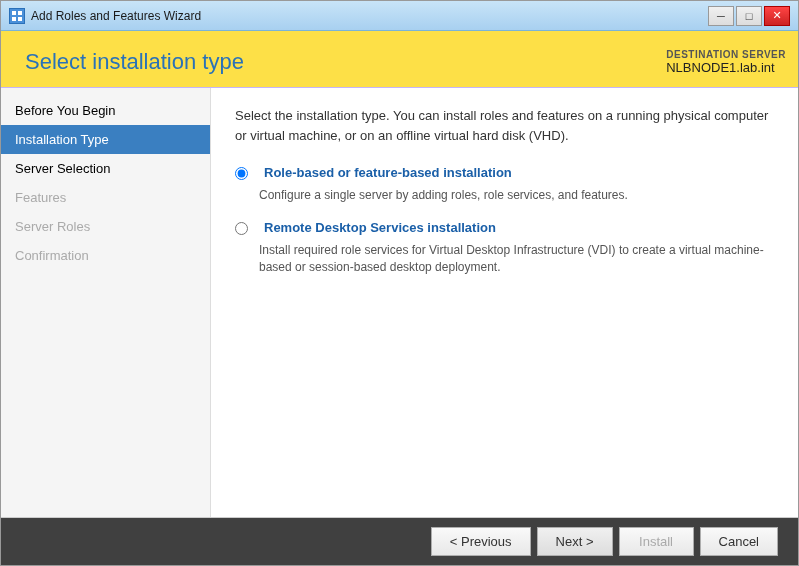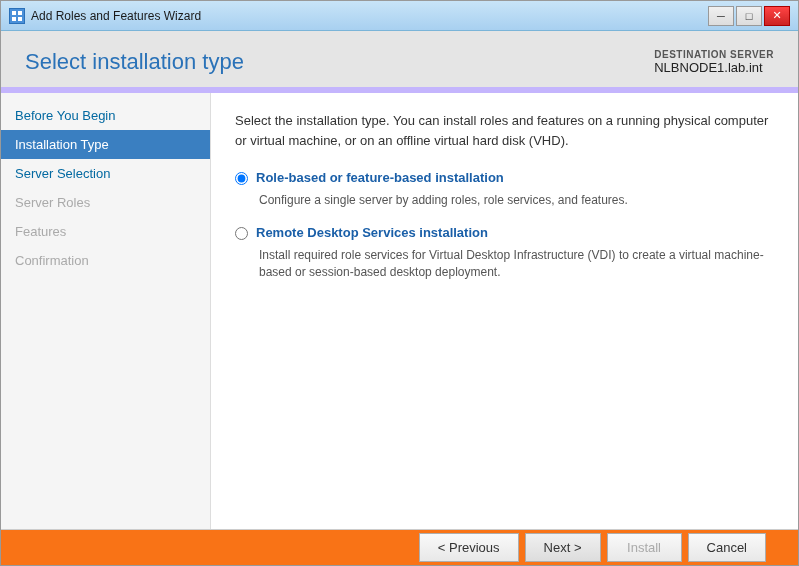--- a/index.html
+++ b/index.html
@@ -84,23 +84,23 @@
     }
 
     .content-area {
       display: flex;
       flex-direction: column;
       flex: 1;
       overflow: hidden;
     }
 
     .header-section {
-      background: #e5e5e5;
-      padding: 18px 24px 12px 24px;
-      border-bottom: 6px solid #c4b5fd;
+      background: #fde047;
+      padding: 18px 12px 12px 24px;
+      border-bottom: 1px solid #c4b5fd;
       display: flex;
       justify-content: space-between;
       align-items: flex-start;
     }
 
     .page-title {
       font-size: 22px;
       font-weight: 300;
       color: #2a72b8;
     }
@@ -134,21 +134,21 @@
       background: #f5f5f5;
       border-right: 1px solid #ddd;
       padding: 8px 0;
       flex-shrink: 0;
     }
 
     .sidebar-item {
       padding: 7px 14px;
       font-size: 13px;
       cursor: pointer;
-      color: #0369a1;
+      color: #000000;
     }
 
     .sidebar-item.active {
       background: #3a7fc1;
       color: #fff;
     }
 
     .sidebar-item.disabled {
       color: #aaa;
       cursor: default;
@@ -167,21 +167,21 @@
       margin-bottom: 20px;
     }
 
     .radio-option {
       margin-bottom: 16px;
     }
 
     .radio-label {
       display: flex;
       align-items: center;
-      gap: 8px;
+      gap: 16px;
       cursor: pointer;
     }
 
     .radio-input {
       margin-top: 2px;
       flex-shrink: 0;
       cursor: pointer;
     }
 
     .radio-title {
@@ -193,28 +193,28 @@
     .radio-desc {
       font-size: 12px;
       color: #555;
       margin-top: 7px;
       margin-left: 24px;
       line-height: 1.4;
     }
 
     .footer {
       border-top: 1px solid #ccc;
-      padding: 10px 32px;
+      padding: 10px 20px;
       display: flex;
       justify-content: flex-end;
       align-items: center;
       gap: 6px;
-      background: #f97316;
+      background: #404040;
       flex-shrink: 0;
-      height: 36px;
+      height: 48px;
     }
 
     .footer-btn {
       padding: 6px 18px;
       border: 1px solid #adadad;
       background: linear-gradient(to bottom, #f9f9f9, #e8e8e8);
       font-size: 13px;
       cursor: pointer;
       color: #333;
       min-width: 75px;
@@ -262,22 +262,22 @@
         <div class="destination-server">NLBNODE1.lab.int</div>
       </div>
     </div>
 
     <div class="main-body">
 
       <div class="sidebar">
         <div class="sidebar-item">Before You Begin</div>
         <div class="sidebar-item active">Installation Type</div>
         <div class="sidebar-item">Server Selection</div>
+        <div class="sidebar-item disabled">Features</div>
         <div class="sidebar-item disabled">Server Roles</div>
-        <div class="sidebar-item disabled">Features</div>
         <div class="sidebar-item disabled">Confirmation</div>
       </div>
 
       <div class="main-content">
         <p class="description-text">Select the installation type. You can install roles and features on a running physical computer or virtual machine, or on an offline virtual hard disk (VHD).</p>
 
         <div class="radio-option">
           <label class="radio-label">
             <input type="radio" name="install-type" class="radio-input" checked="" style="">
             <div>

